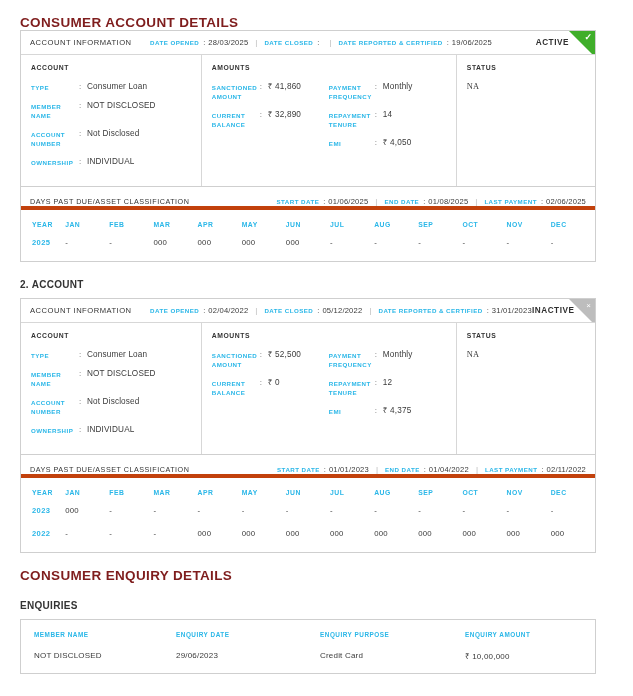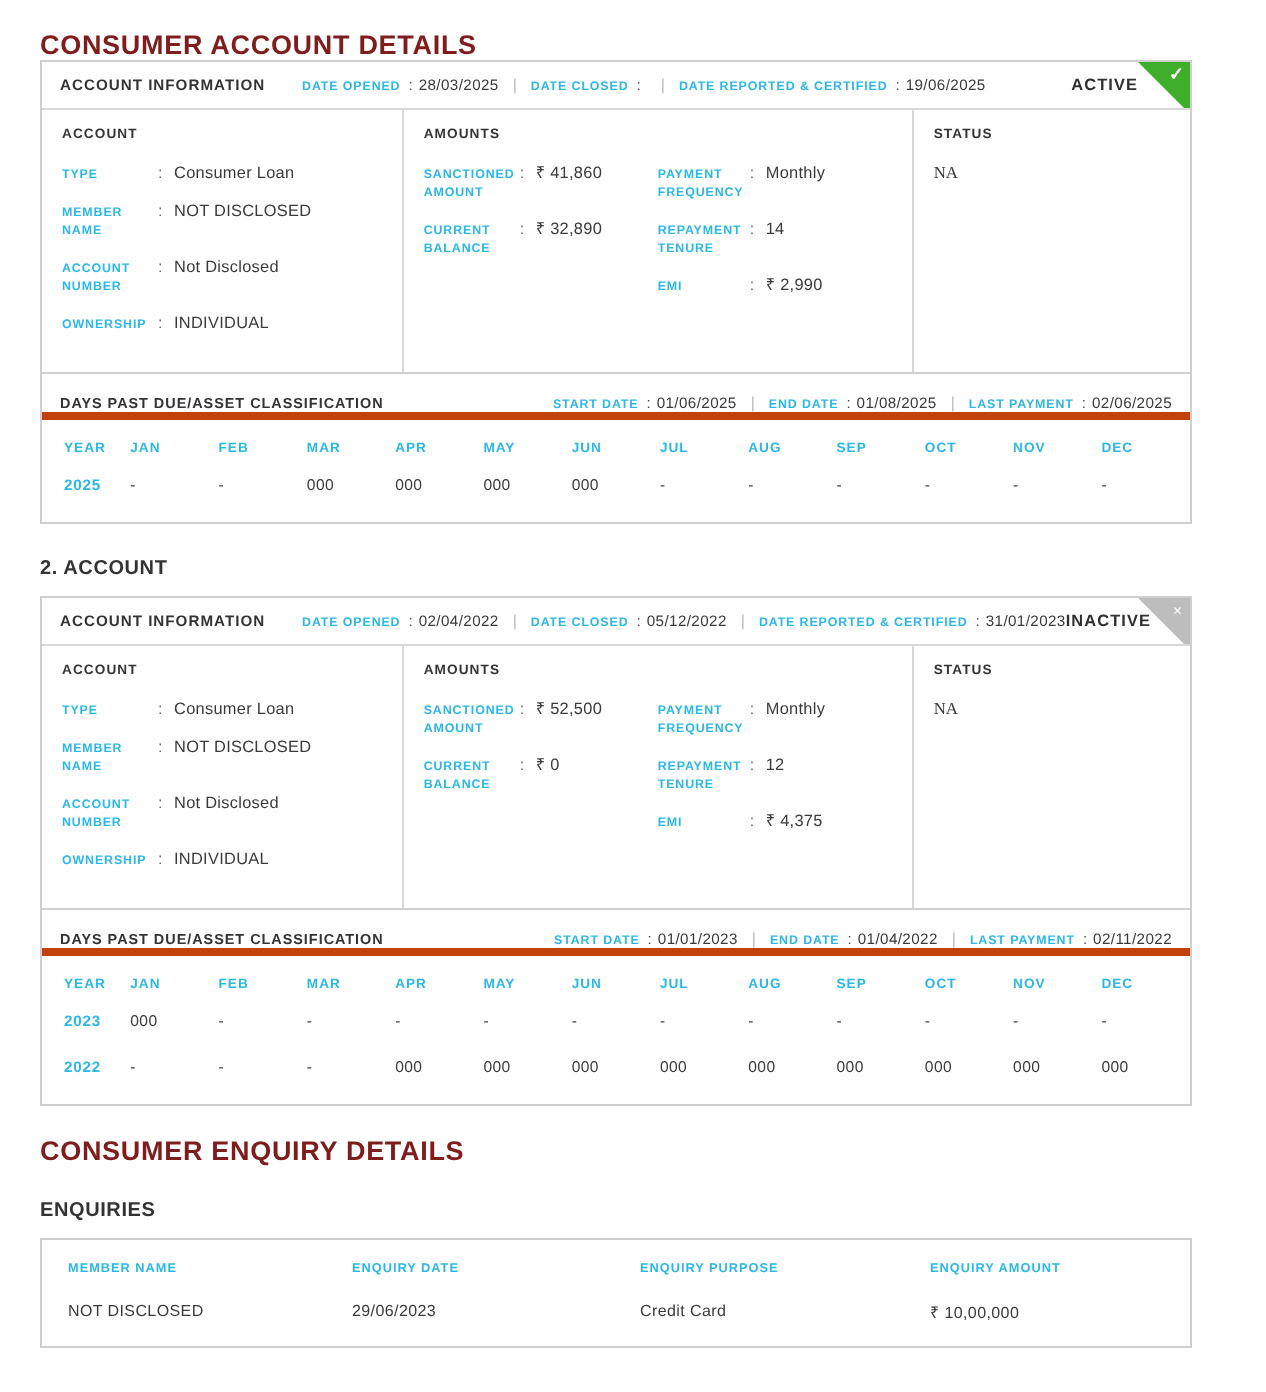--- a/index.html
+++ b/index.html
@@ -48,21 +48,21 @@
     display: flex;
     align-items: center;
     height: 24px;
     padding: 0 9px;
     border-bottom: 1px solid #d7d7d7;
     position: relative;
     overflow: hidden;
   }
   .head-title {
     font-size: 7.6px;
-    font-weight: bold;
+    font-weight: normal;
     letter-spacing: 0.5px;
     color: #333;
     text-transform: uppercase;
     white-space: nowrap;
   }
   .head-field { display: flex; align-items: baseline; white-space: nowrap; }
   .head-label {
     font-size: 6.2px;
     font-weight: bold;
     letter-spacing: 0.45px;
@@ -279,21 +279,21 @@
                 <span class="v">Monthly</span>
               </div>
               <div class="kv">
                 <span class="k">REPAYMENT TENURE</span>
                 <span class="sep">:</span>
                 <span class="v">14</span>
               </div>
               <div class="kv">
                 <span class="k">EMI</span>
                 <span class="sep">:</span>
-                <span class="v">₹ 2,990</span>
+                <span class="v">₹ 4,050</span>
               </div>
             </div>
           </div>
           <div class="col c3">
             <div class="col-head">STATUS</div>
             <div class="na">NA</div>
           </div>
         </div>
       </div>
       <div class="card">

